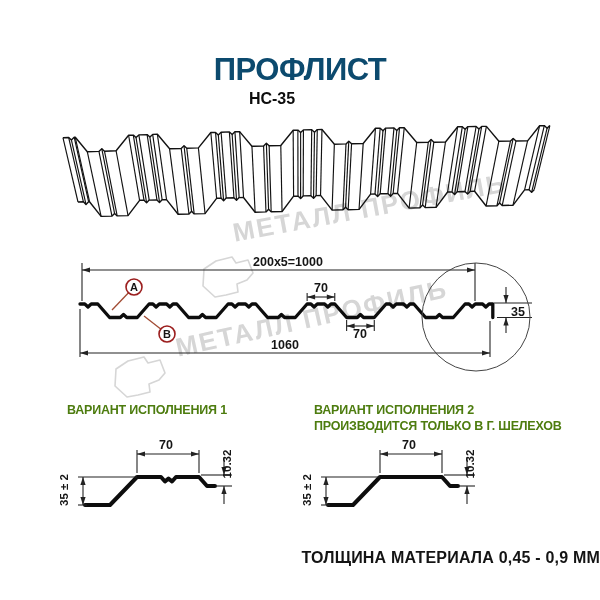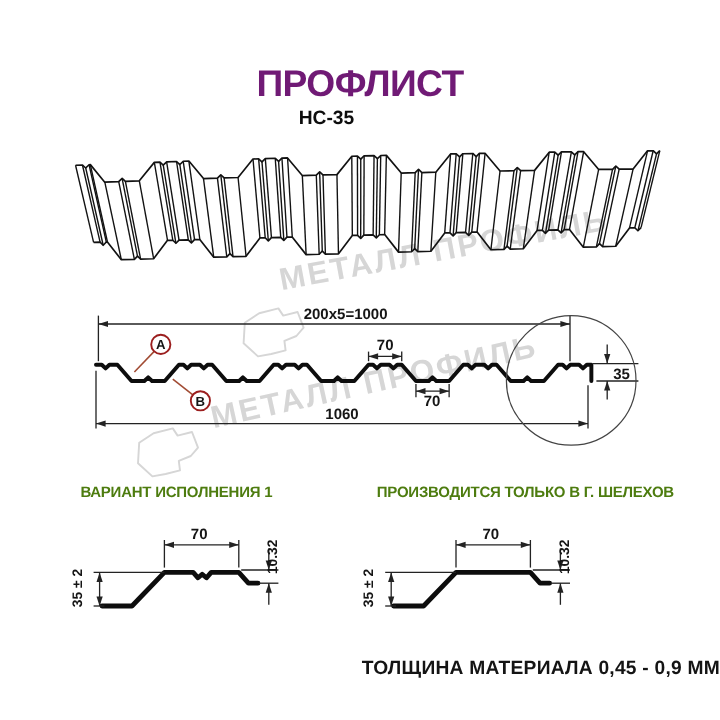--- a/index.html
+++ b/index.html
@@ -1,20 +1,20 @@
 <!DOCTYPE html>
 <html><head>
 <meta charset="utf-8">
 <style>
   html,body{margin:0;padding:0;background:#ffffff;}
   .page{position:relative;width:600px;height:600px;background:#fff;overflow:hidden;
         font-family:"Liberation Sans",sans-serif;color:#111;}
   .abs{position:absolute;}
   .title{left:0;top:52px;width:600px;text-align:center;font-size:31px;font-weight:800;
-         letter-spacing:-0.5px;color:#701a75;}
+         letter-spacing:-0.5px;color:#0c4a6e;}
   .subtitle{left:0;top:90px;width:544px;text-align:center;font-size:16px;font-weight:bold;color:#0d0d0d;}
   .wm{font-weight:bold;font-size:26px;letter-spacing:2px;color:#d6d6d6;white-space:nowrap;
       transform-origin:0 50%;line-height:30px;}
   .wm1{left:233px;top:218px;transform:rotate(-10.5deg);}
   .wm2{left:176px;top:333px;transform:rotate(-12.5deg);}
   .variant-label{font-size:12.5px;font-weight:bold;letter-spacing:-0.2px;color:#4d7c0f;line-height:16px;white-space:nowrap;}
   .v1{left:67px;top:402px;}
   .v2{left:314px;top:402px;}
   .footer{left:0;top:549px;width:600px;text-align:right;font-size:16px;font-weight:bold;
           letter-spacing:0.2px;color:#141414;}
@@ -208,17 +208,18 @@
     <text x="409" y="449" text-anchor="middle">70</text>
     <text x="474" y="464" text-anchor="middle" class="rot" transform="rotate(-90 474 464)">10.32</text>
     <text x="311" y="490" text-anchor="middle" class="rot" transform="rotate(-90 311 490)">35 ± 2</text>
   </svg>
 
   <div class="abs title">ПРОФЛИСТ</div>
   <div class="abs subtitle">НС-35</div>
 
   <div class="abs variant-label v1">ВАРИАНТ ИСПОЛНЕНИЯ 1</div>
   <div class="abs variant-label v2">
+    <div>ВАРИАНТ ИСПОЛНЕНИЯ 2</div>
     <div>ПРОИЗВОДИТСЯ ТОЛЬКО В Г. ШЕЛЕХОВ</div>
   </div>
 
   <div class="abs footer">ТОЛЩИНА МАТЕРИАЛА 0,45 - 0,9 ММ</div>
 </div>
 
 </body></html>

